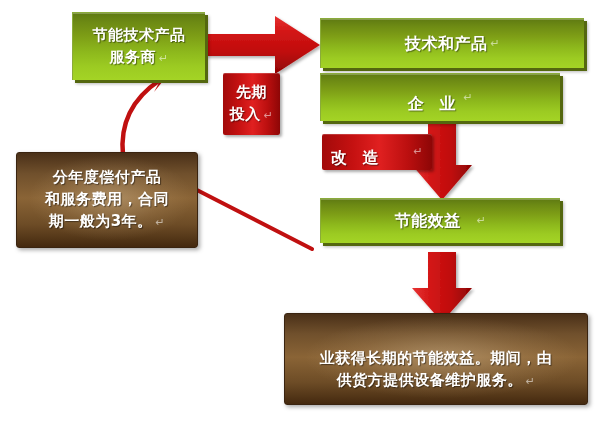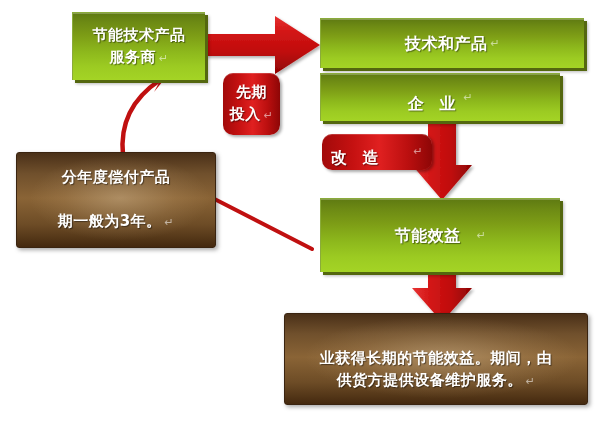--- a/index.html
+++ b/index.html
@@ -58,21 +58,21 @@
       linear-gradient(to bottom, #4a3018 0%, #70502c 22%, #8a6436 48%, #6d4c26 76%, #44290f 100%);
     border-radius: 3px;
     border: 1px solid #3a2410;
     box-shadow: 2px 2px 4px rgba(0,0,0,0.35);
   }
 
   
   .redbox {
     background:
       linear-gradient(to right, #a20a0a 0%, #c51111 28%, #e02020 52%, #bb0f0f 78%, #8d0606 100%);
-    border-radius: 10px;
+    border-radius: 2px;
     box-shadow: 2px 2px 3px rgba(0,0,0,0.33), inset 0 1px 0 rgba(255,255,255,0.18);
   }
 
   .spread { letter-spacing: 0.32em; margin-top: 12px; }
 
   .pilcrow {
     font-weight: normal;
     color: rgba(255,255,255,0.55);
     font-size: 11px;
     text-shadow: none;
@@ -154,41 +154,41 @@
   <div class="box green" style="left:320px; top:18px; width:264px; height:50px; font-size:16px;">
     <span>技术和产品</span>
       <span class="pilcrow">↵</span>
   </div>
 
   <div class="box green" style="left:320px; top:73px; width:240px; height:48px; font-size:16px;">
     <span class="spread">企 业</span>
       <span class="pilcrow">↵</span>
   </div>
 
-  <div class="box green" style="left:320px; top:198px; width:240px; height:74px; font-size:16px;gap:13px;">
+  <div class="box green" style="left:320px; top:198px; width:240px; height:45px; font-size:16px;gap:13px;">
     <span>节能效益</span>
       <span class="pilcrow">↵</span>
   </div>
 
   <div class="box redbox lifted" style="left:223px; top:73px; width:57px; height:62px; font-size:15px;">
     <span>
       <span>先期</span><br>
       <span>投入</span><span class="pilcrow">↵</span>
     </span>
   </div>
 
   <div class="box redbox lifted" style="left:322px; top:134px; width:110px; height:36px; font-size:16px;gap:27px;">
     <span class="spread">改 造</span>
       <span class="pilcrow">↵</span>
   </div>
 
-  <div class="box brown" style="left:16px; top:152px; width:200px; height:96px; font-size:15px;">
+  <div class="box brown" style="left:16px; top:152px; width:182px; height:96px; font-size:15px;">
     <span class="note-text">
       <span>分年度偿付产品</span><br>
-      <br>
+      <span>和服务费用，合同</span><br>
       <span>期一般为3年。</span><span class="pilcrow">↵</span>
     </span>
   </div>
 
   <div class="box brown" style="left:284px; top:313px; width:304px; height:92px; font-size:15px;">
     <span class="note-text">
       <br>
       <span>业获得长期的节能效益。期间，由</span><br>
       <span>供货方提供设备维护服务。</span><span class="pilcrow">↵</span>
     </span>

